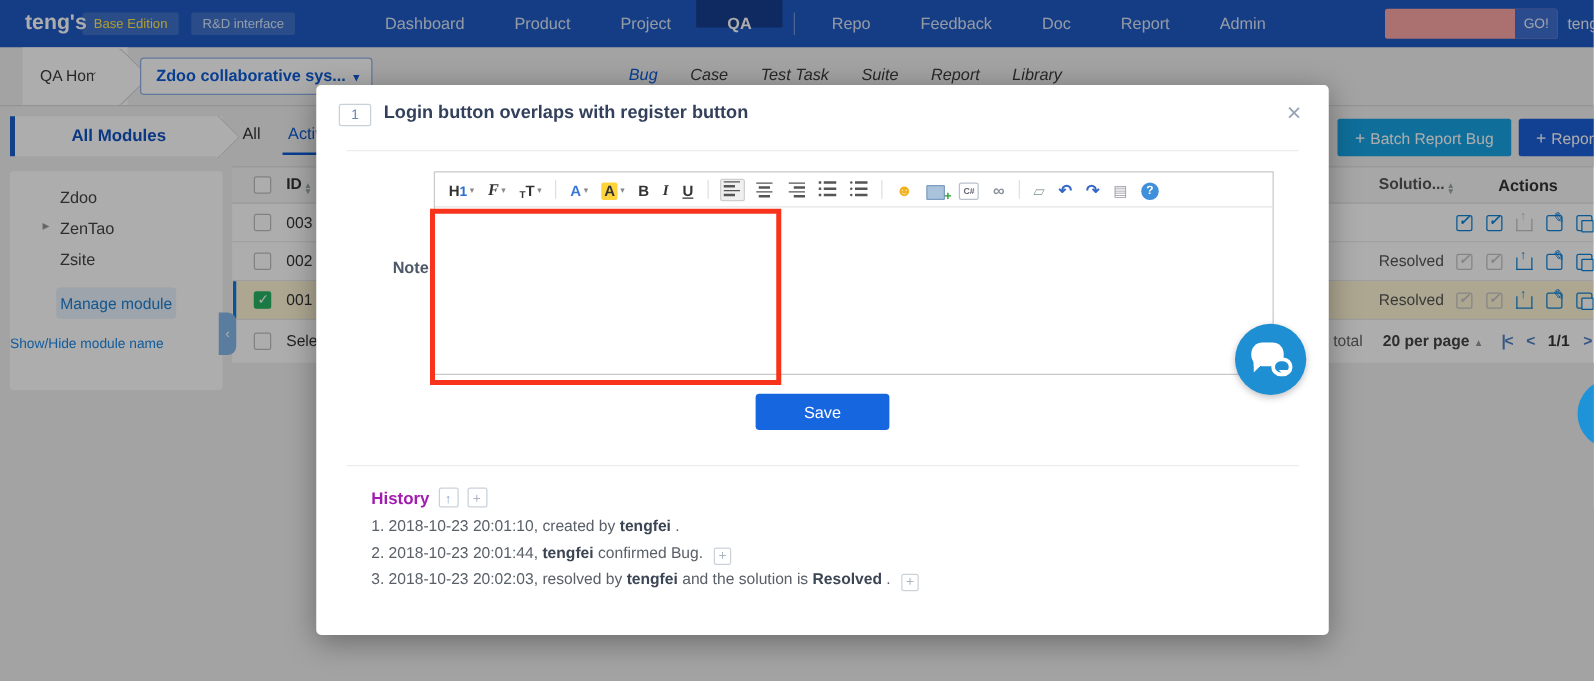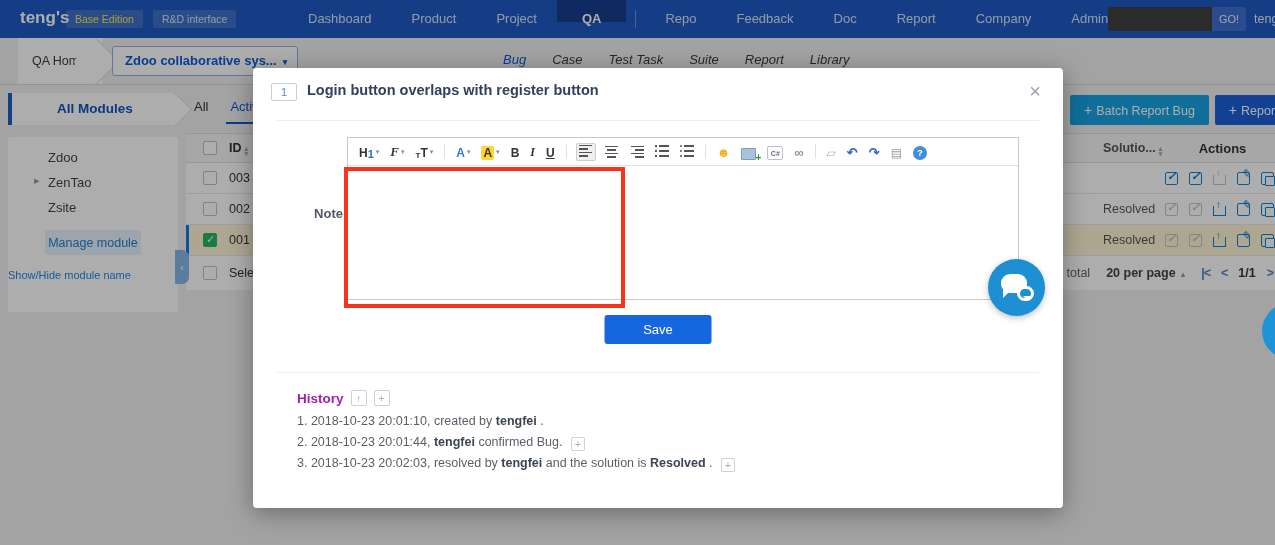--- a/index.html
+++ b/index.html
@@ -13,21 +13,21 @@
   .nav-badges { position:absolute; left:66px; top:10px; display:flex; gap:10px; }
   .nav-badge { height:18px; line-height:18px; padding:0 9px; border-radius:2px; font-size:10.5px;
                background:rgba(255,255,255,0.14); }
   .nav-badge.b0 { color:#ffe74d; }
   .nav-badge.b1 { color:#d6e6fb; }
   .nav-menu { position:absolute; left:288px; top:0; height:22px; display:flex; align-items:stretch;text-align:center; }
   .nav-item { line-height:38px; padding:0 20px; color:#d9e4f5; font-size:13px; cursor:pointer; }
   .nav-item.active { background:#173f8f; color:#fff; font-weight:bold; padding:0 25px; }
   .nav-div { width:1px; height:18px; margin:10px 9px 0; background:rgba(255,255,255,0.35); }
   .nav-search { position:absolute; left:1108px; top:7px; width:138px; height:24px;
-                background:#404040; border-radius:2px; }
+                background:#fca5a5; border-radius:2px; }
   .nav-search input { position:absolute; inset:0; width:104px; background:transparent; border:none;
                       outline:none; color:#fff; padding:0 6px; font-size:12px; }
   .go-btn { position:absolute; right:0; top:0; width:34px; height:24px; background:#3e6fd0;
             border:none; border-radius:0 2px 2px 0; color:#eef3fc; font-size:11px; cursor:pointer; }
   .nav-user { position:absolute; left:1254px; top:12px; color:#e8eefb; font-size:12.5px; white-space:nowrap; }
 
   
   .subnav { position:absolute; left:0; top:38px; width:100%; height:47px; background:#f1f1f1;
             border-bottom:1px solid #d9d9d9; z-index:1; }
   .bc-tab { position:absolute; left:18px; top:0; height:46px; line-height:46px; padding:0 16px 0 14px;
@@ -218,21 +218,20 @@
     <div class="nav-menu">
         <div class="nav-item">Dashboard</div>
         <div class="nav-item">Product</div>
         <div class="nav-item">Project</div>
         <div class="nav-item active">QA</div>
         <span class="nav-div"></span>
         <div class="nav-item">Repo</div>
         <div class="nav-item">Feedback</div>
         <div class="nav-item">Doc</div>
         <div class="nav-item">Report</div>
-        <div class="nav-item">Company</div>
         <div class="nav-item">Admin</div>
       </div>
     <div class="nav-search">
       <input value="" style="">
       <button class="go-btn">GO!</button>
     </div>
     <div class="nav-user">tengfei</div>
   </div>
 
   <div class="subnav">

